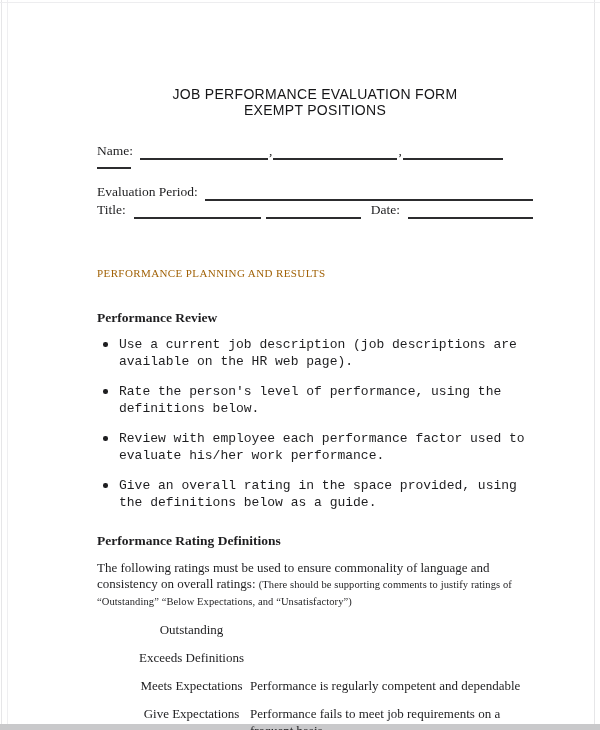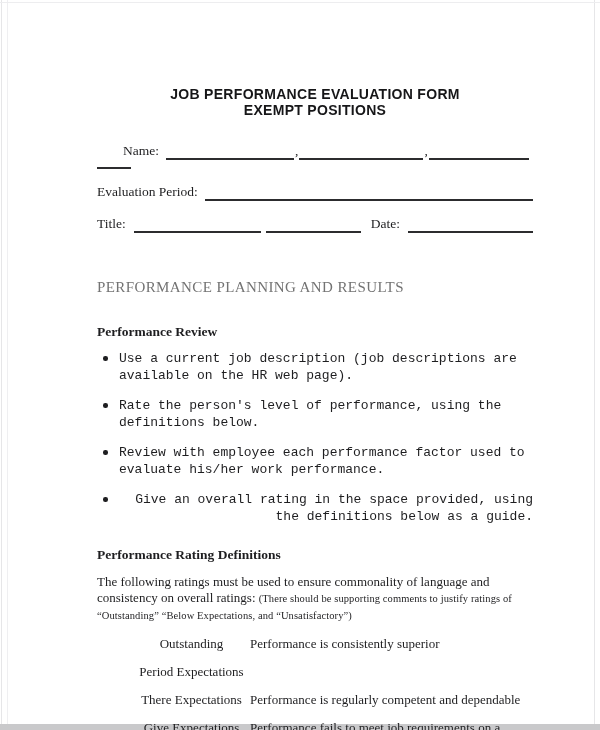--- a/index.html
+++ b/index.html
@@ -18,79 +18,79 @@
   .edge.right1 { left:594px; top:0; width:1px; height:730px; }
   .edge.top1   { left:0; top:2px; width:600px; height:1px; background:#ededef; }
   .bottom-strip { position:absolute; left:0; bottom:0; width:600px; height:6px; background:#c9c9cb; }
 
   .content { position:absolute; left:97px; top:0; width:436px; }
 
   .doc-title {
     margin-top:86px;
     text-align:center;
     font-family:"Liberation Sans", sans-serif;
-    font-weight:bold;
+    font-weight:normal;
     font-size:14px;
     line-height:16px;
     letter-spacing:0.3px;
     color:#161618;
   }
 
   .field-row {
     display:flex;
     align-items:flex-end;
     font-size:13.5px;
     line-height:18px;
     white-space:nowrap;
   }
   .field-row .label { flex:0 0 auto; }
   .fl { border-bottom:2px solid #2c2c2e; height:18px; box-sizing:border-box; }
   .sep { flex:0 0 auto; padding:0 1px; }
 
   .name-row { margin-top:24px; }
-  .name-row .label { margin-right:7px;margin-left:26px; }
+  .name-row .label { margin-right:7px; }
   .seg-n1 { width:128px; }
   .seg-n2 { width:124px; }
   .seg-n3 { width:100px; }
 
   .name-wrap-line { margin-top:7px; width:34px; border-top:2px solid #2c2c2e; height:0; }
 
   .eval-row { margin-top:14px; }
   .eval-row .label { margin-right:7px; }
   .seg-grow { flex:1 1 auto; }
 
-  .title-row { margin-top:14px; }
+  .title-row { }
   .title-row .label { margin-right:8px; }
   .seg-t1 { width:127px; }
   .gap5 { width:5px; flex:0 0 auto; }
   .seg-t2 { width:95px; }
   .date-label { margin-left:10px; margin-right:5px; }
 
   .section-heading {
     margin-top:45px;
-    font-size:15px;
+    font-size:11px;
     letter-spacing:0.4px;
     line-height:18px;
-    color:#737373;
+    color:#a16207;
   }
   .sub-heading {
     margin-top:27px;
     font-weight:bold;
     font-size:13.5px;
     line-height:17px;
   }
   ul.bullets { list-style:none; margin:10px 0 0 0; padding:0;font-family:Liberation Mono, monospace; }
   ul.bullets li {
     position:relative;
     padding-left:22px;
     font-size:13px;
     line-height:17px;
     margin-bottom:13px;
   }
-  ul.bullets li:last-child { margin-bottom:0;text-align:right; }
+  ul.bullets li:last-child { margin-bottom:0; }
   .dot {
     position:absolute; left:6px; top:6px;
     width:4.5px; height:4.5px; border-radius:50%;
     background:#1e1e20;
   }
   .rating-heading { margin-top:21px; }
   .intro {
     margin-top:11px;
     font-size:13px;
     line-height:16px;
@@ -172,27 +172,26 @@
 
   <div class="sub-heading rating-heading">Performance Rating Definitions</div>
 
   <div class="intro">
     <span>The following ratings must be used to ensure commonality of language and consistency on overall ratings: </span><span class="note">(There should be supporting comments to justify ratings of “Outstanding” “Below Expectations, and “Unsatisfactory”)</span>
   </div>
 
   <div class="ratings">
     <div class="rating-row">
       <span class="rating-term">Outstanding</span>
-      <span class="rating-def">Performance is consistently superior</span>
     </div>
     <div class="rating-row">
-      <span class="rating-term">Period Expectations</span>
+      <span class="rating-term">Exceeds Definitions</span>
     </div>
     <div class="rating-row">
-      <span class="rating-term">There Expectations</span>
+      <span class="rating-term">Meets Expectations</span>
       <span class="rating-def">Performance is regularly competent and dependable</span>
     </div>
     <div class="rating-row">
       <span class="rating-term">Give Expectations</span>
       <span class="rating-def">Performance fails to meet job requirements on a frequent basis</span>
     </div>
 
   </div>
 
 </div>

